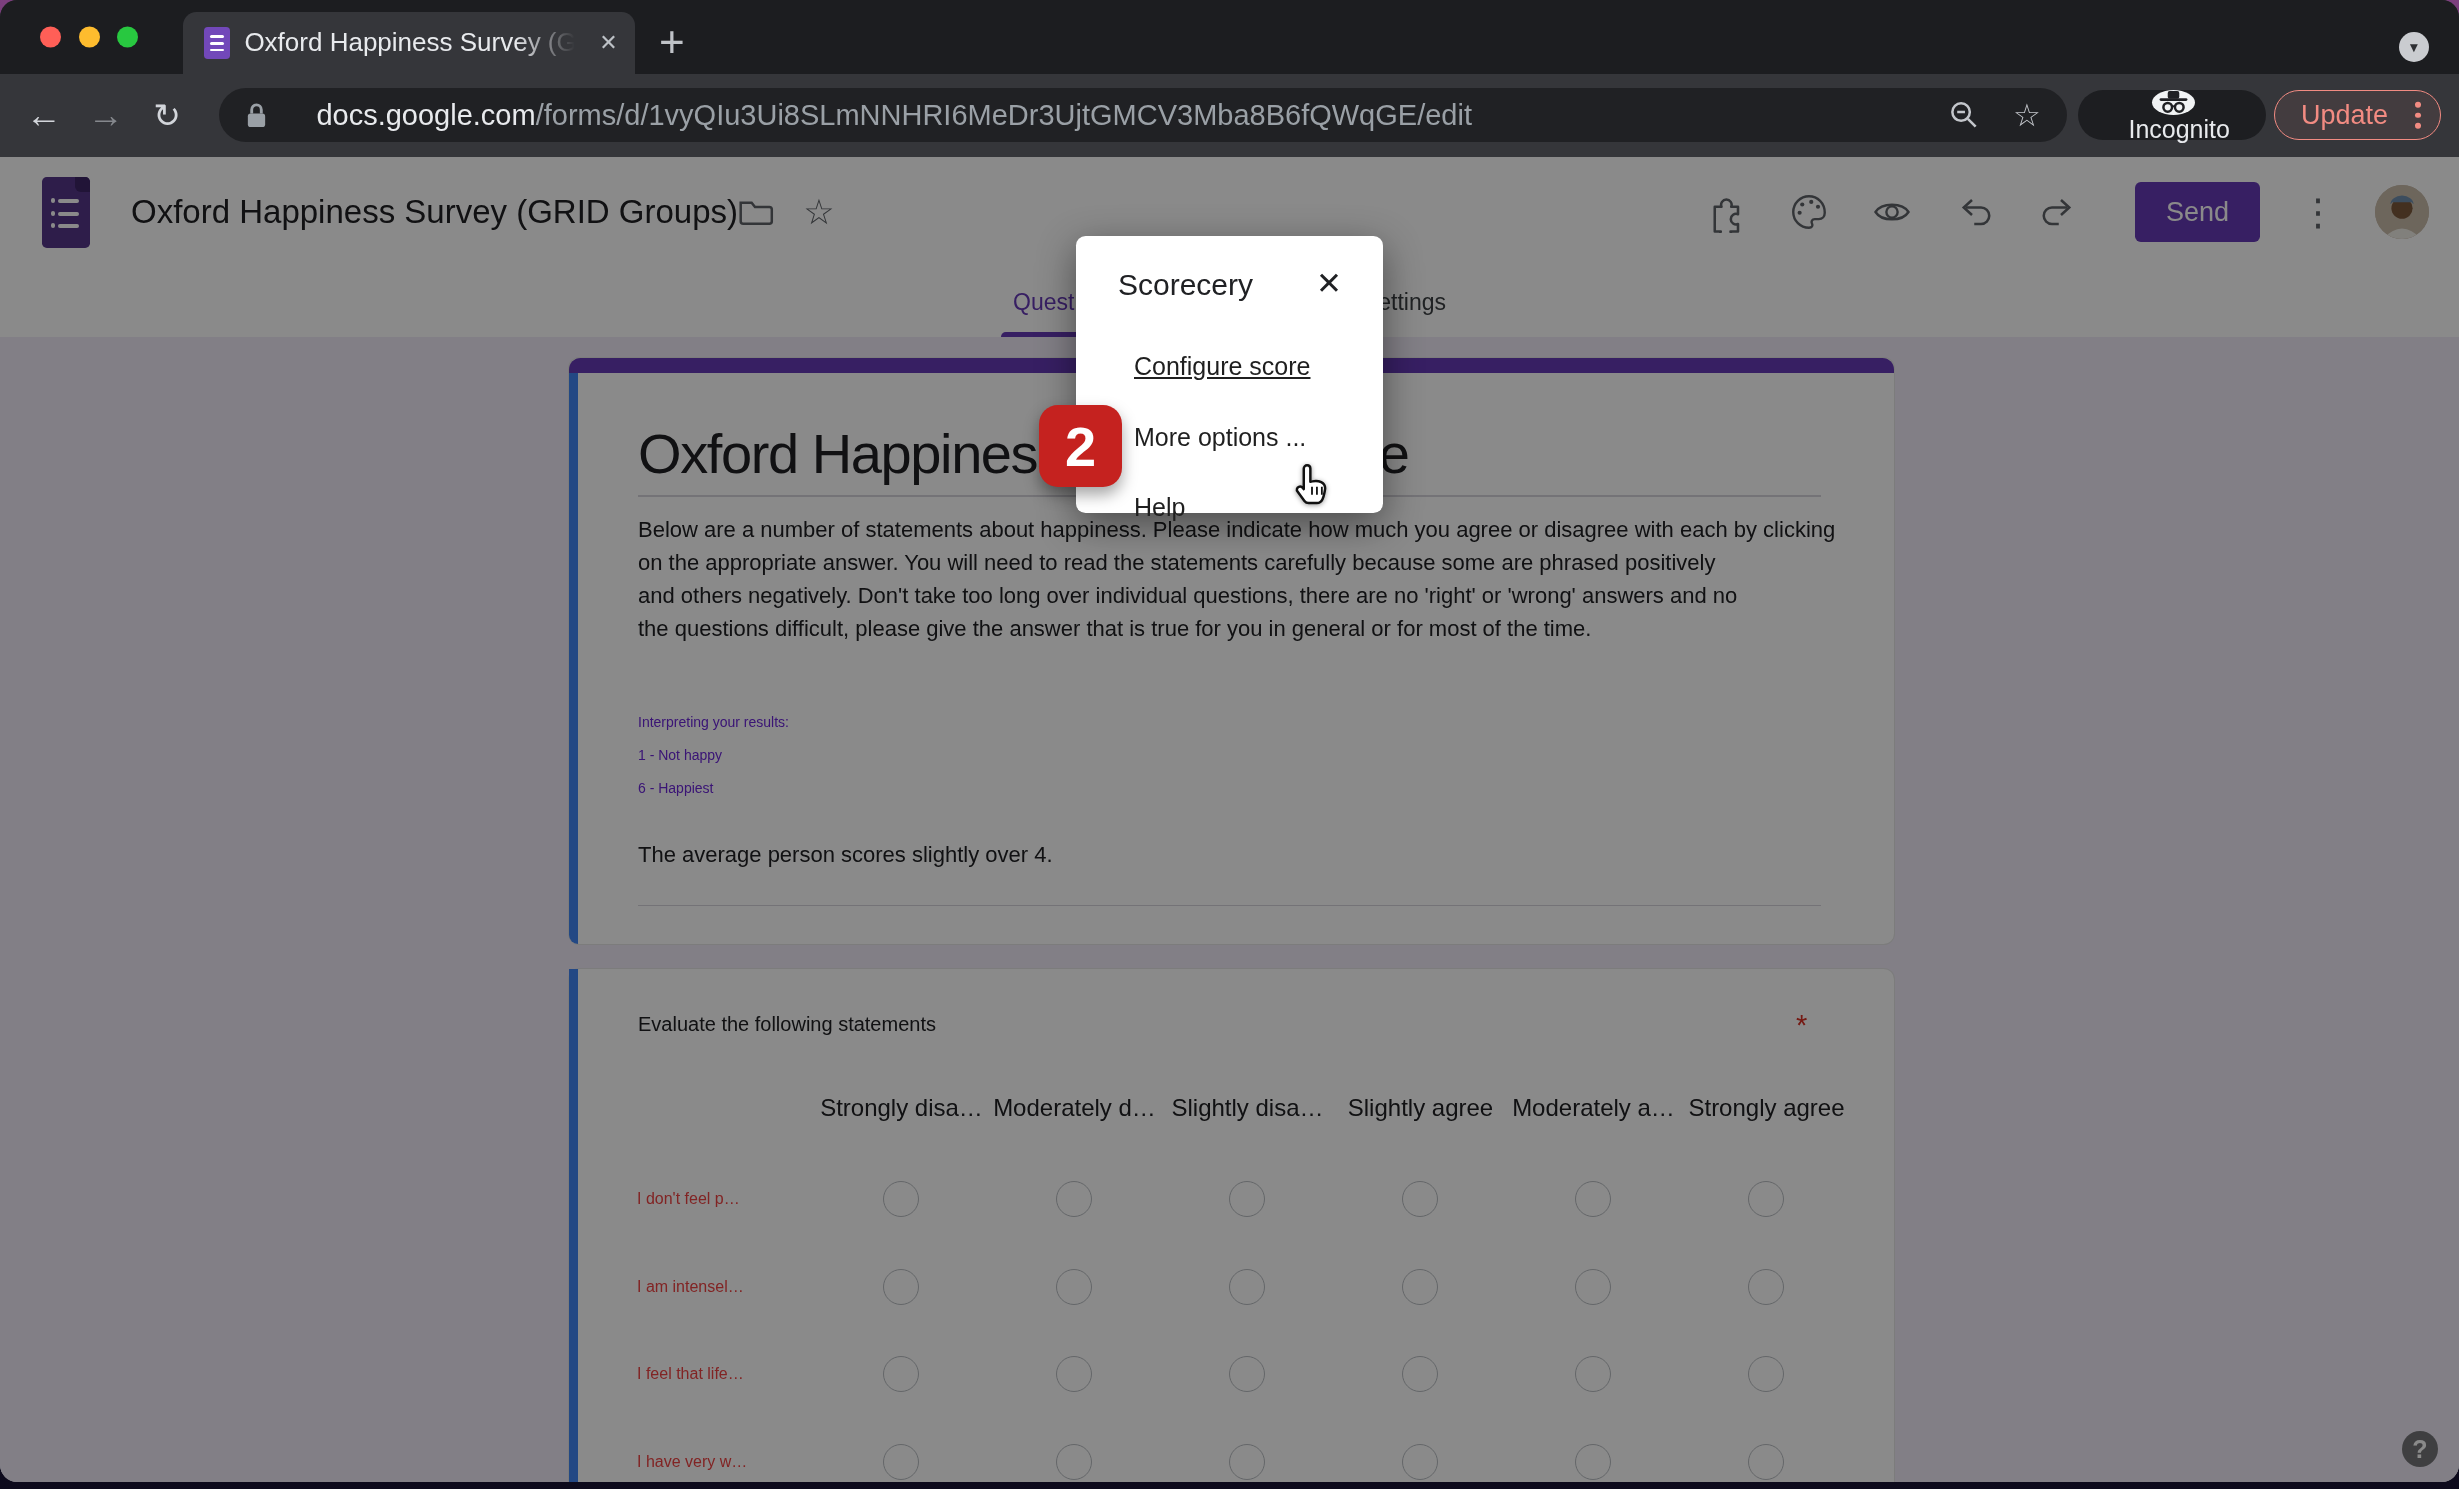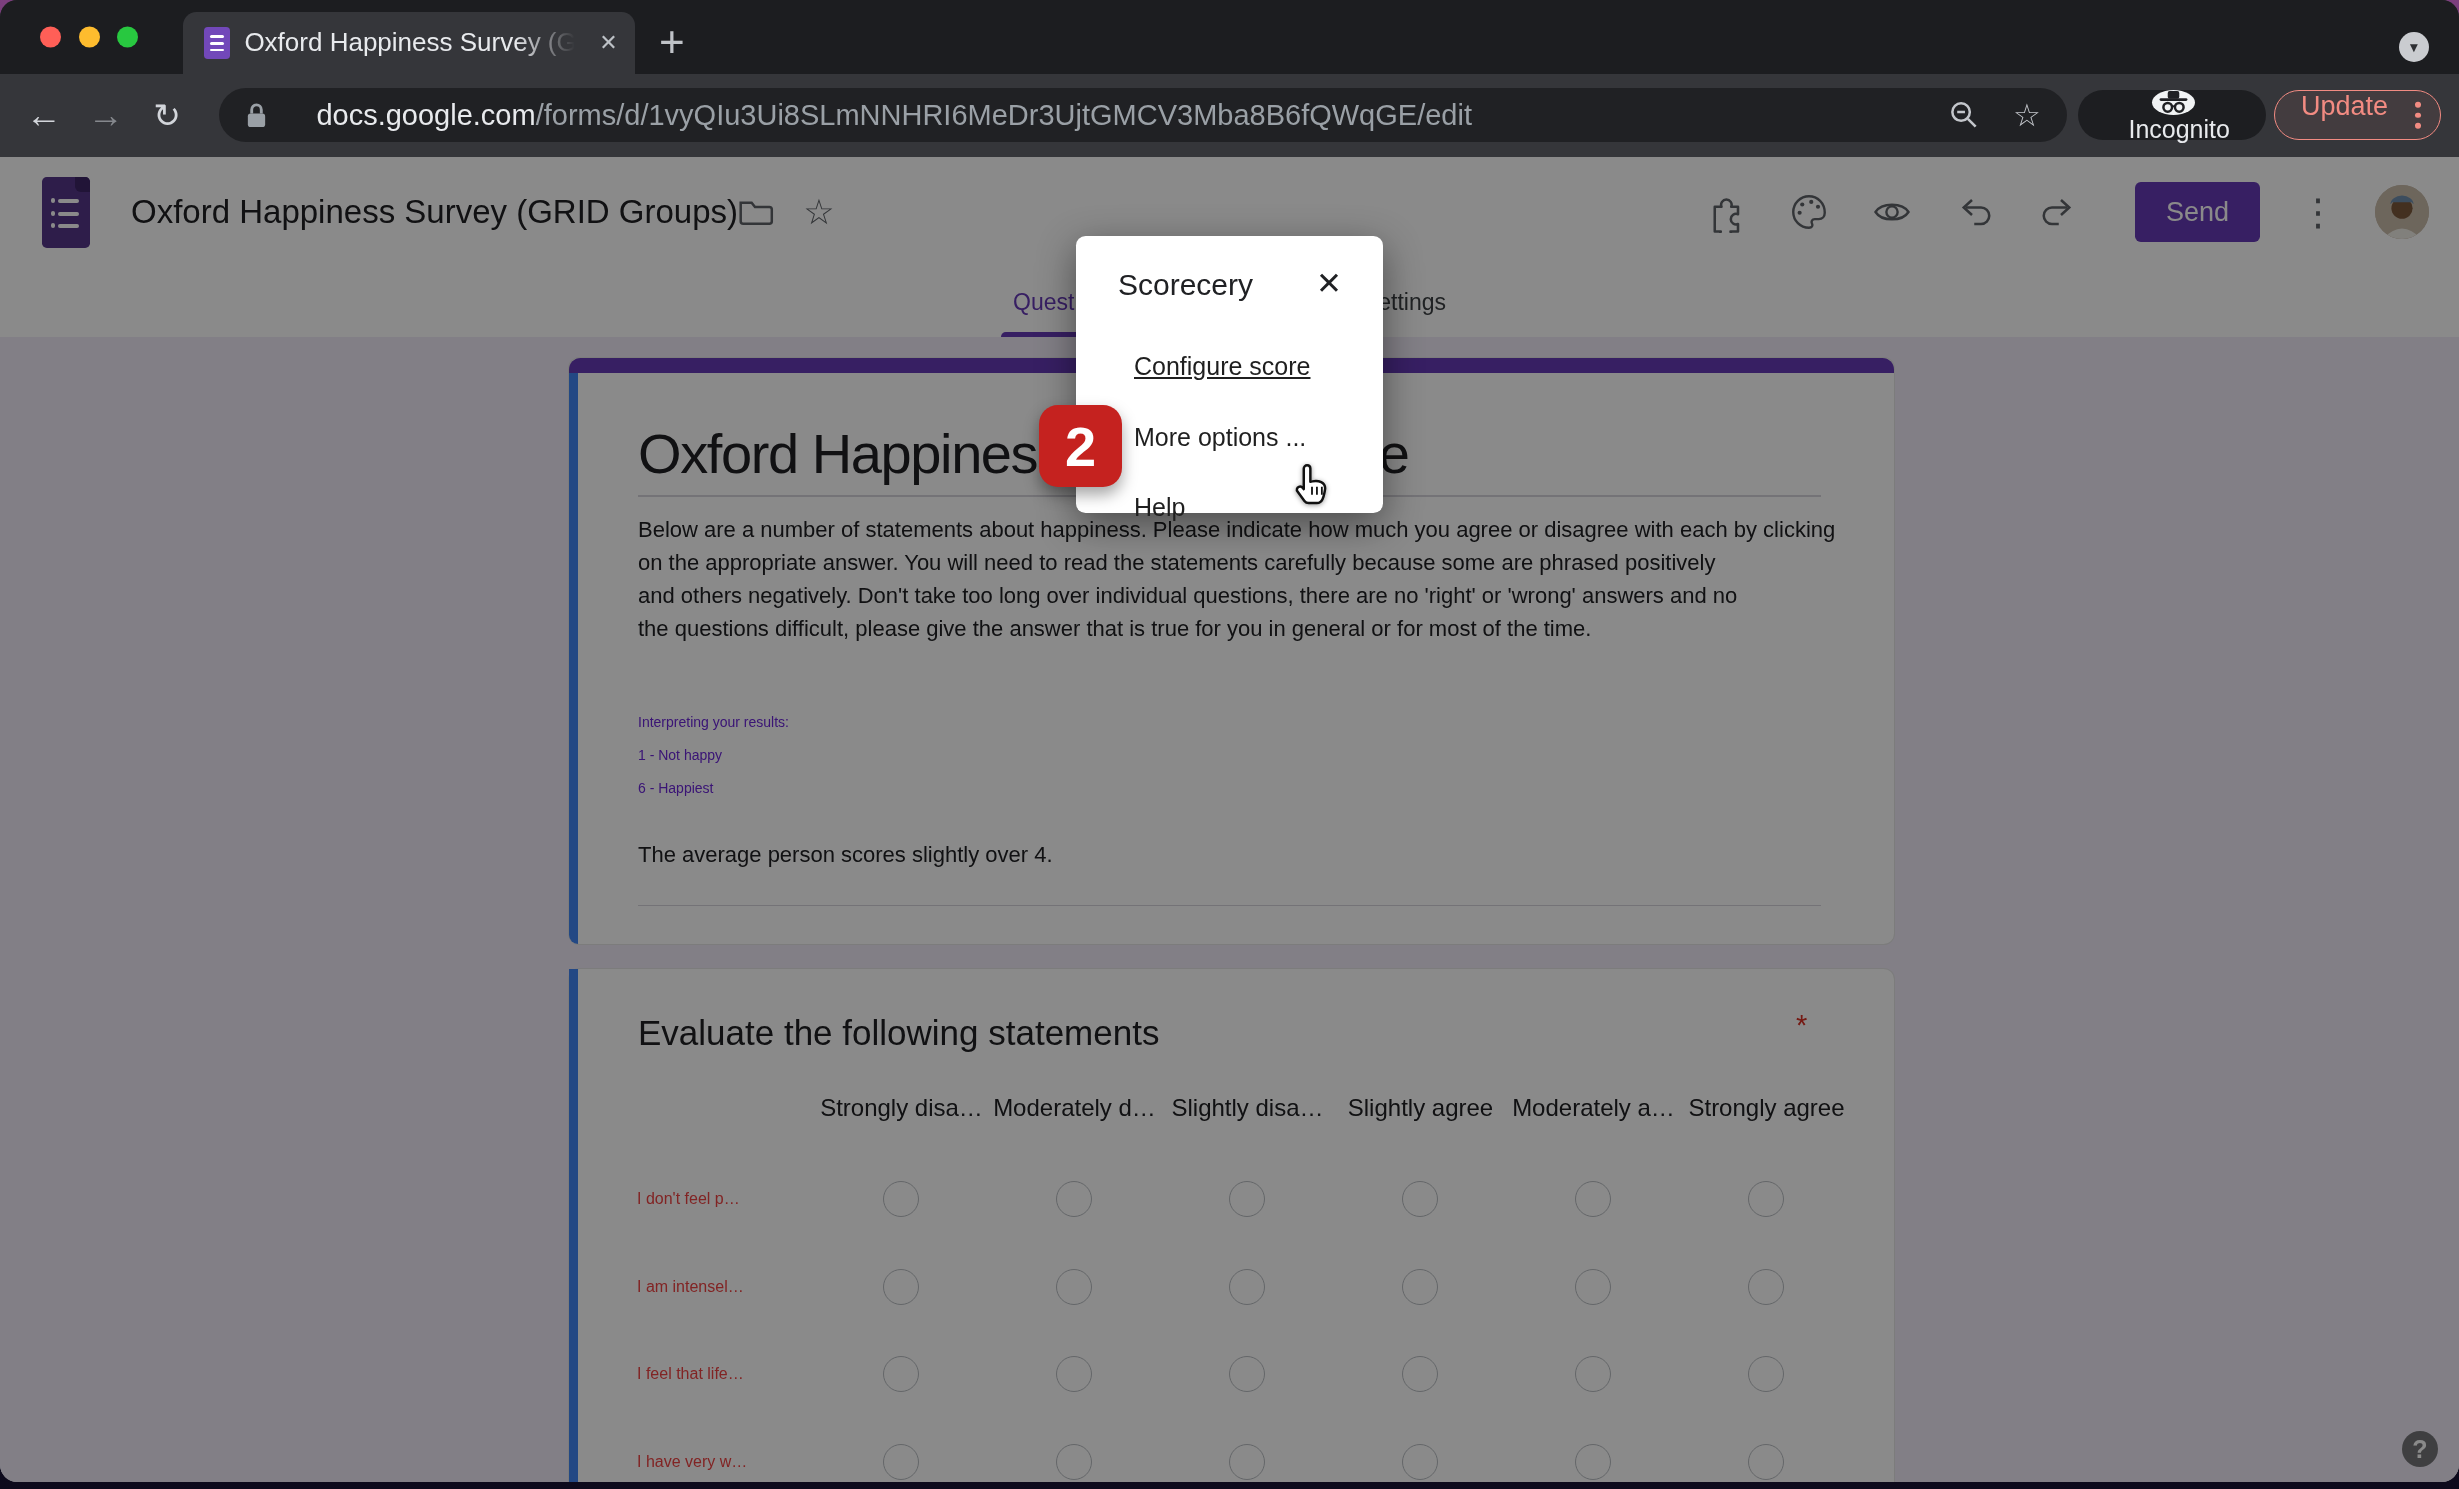--- a/index.html
+++ b/index.html
@@ -61,21 +61,21 @@
   .incog {
     position:absolute; left:2078px; top:16.3px; width:188px; height:50px; border-radius:25px;
     background:#1d1e21; display:flex; align-items:center;flex-direction:column;
   }
   .incogbubble { width:43px; height:43px; border-radius:50%; background:#f1f3f4; margin-left:3.8px;
     display:flex; align-items:center; justify-content:center; }
   .incoglabel { color:#e8eaed; font-size:25px; margin-left:14.4px; }
   .updatepill {
     position:absolute; left:2274px; top:16.3px; width:167px; height:50px; border-radius:25px;
     border:1.9px solid var(--update_salmon); background:rgba(242,139,130,0.08);
-    display:flex; align-items:flex-start;
+    display:flex; align-items:center;
   }
   .updatetext { color:var(--update_salmon); font-size:27px; font-weight:500; margin-left:26px; }
   .vdots { position:absolute; right:19px; top:50%; transform:translateY(-50%); width:5.8px; }
   .vdots b { display:block; width:5.8px; height:5.8px; border-radius:50%; background:var(--update_salmon); margin:4.8px 0; }
 
   
   .page { position:absolute; top:157px; left:0; right:0; bottom:0; background:#f0ebf8; overflow:hidden; }
 
   .gheader { position:absolute; top:0; left:0; width:100%; height:110px; background:#ffffff; }
   .glogo { position:absolute; left:42px; top:20px; width:48px; height:71px; background:#56368a; border-radius:4.8px; }
@@ -108,21 +108,21 @@
   .formtitle { position:absolute; left:69px; top:63px; font-size:56px; letter-spacing:-1.4px; color:#202124; white-space:nowrap; }
   .titlerule { position:absolute; left:69px; right:73px; top:137px; height:1.9px; background:#d7d4dc; }
   .desc { position:absolute; left:69px; top:155px; font-size:22px; color:#202124; }
   .desc div { height:33px; line-height:33px; white-space:nowrap; }
   .results { position:absolute; left:69px; top:348px; font-size:14px; color:#6d28d9; }
   .results div { height:33px; line-height:33px; white-space:nowrap; }
   .avgline { position:absolute; left:69px; top:480px; height:33px; line-height:33px; font-size:22px; color:#202124; white-space:nowrap; }
   .bottomrule { position:absolute; left:69px; right:73px; top:547px; height:1px; background:#d7d4dc; }
 
   #card2 { top:811px; height:769px; }
-  .qtitle { position:absolute; left:69px; top:44px; font-size:35px; color:#202124; white-space:nowrap; }
+  .qtitle { position:absolute; left:69px; top:44px; font-size:20px; color:#202124; white-space:nowrap; }
   .req { position:absolute; left:1227px; top:40px; font-size:29px; color:var(--required_red); }
   .gridhead { position:absolute; left:246px; top:113px; height:52px; display:flex; }
   .gridhead span { width:173px; text-align:center; font-size:24px; color:#202124; white-space:nowrap;
     display:flex; align-items:center; justify-content:center; }
   .gridrow { position:absolute; left:0; width:100%; height:87px; display:flex; align-items:center; }
   .rowlabel { margin-left:68px; width:177px; font-size:16px; color:#ef4444; white-space:nowrap; flex:0 0 auto; }
   .cell { width:173px; display:flex; align-items:center; justify-content:center; flex:0 0 auto; }
   .radio { width:36px; height:36px; border:1.9px solid #b9bdc2; border-radius:50%; }
 
   .helpbtn { position:absolute; left:2402px; top:1274px; width:36px; height:36px; border-radius:50%;

